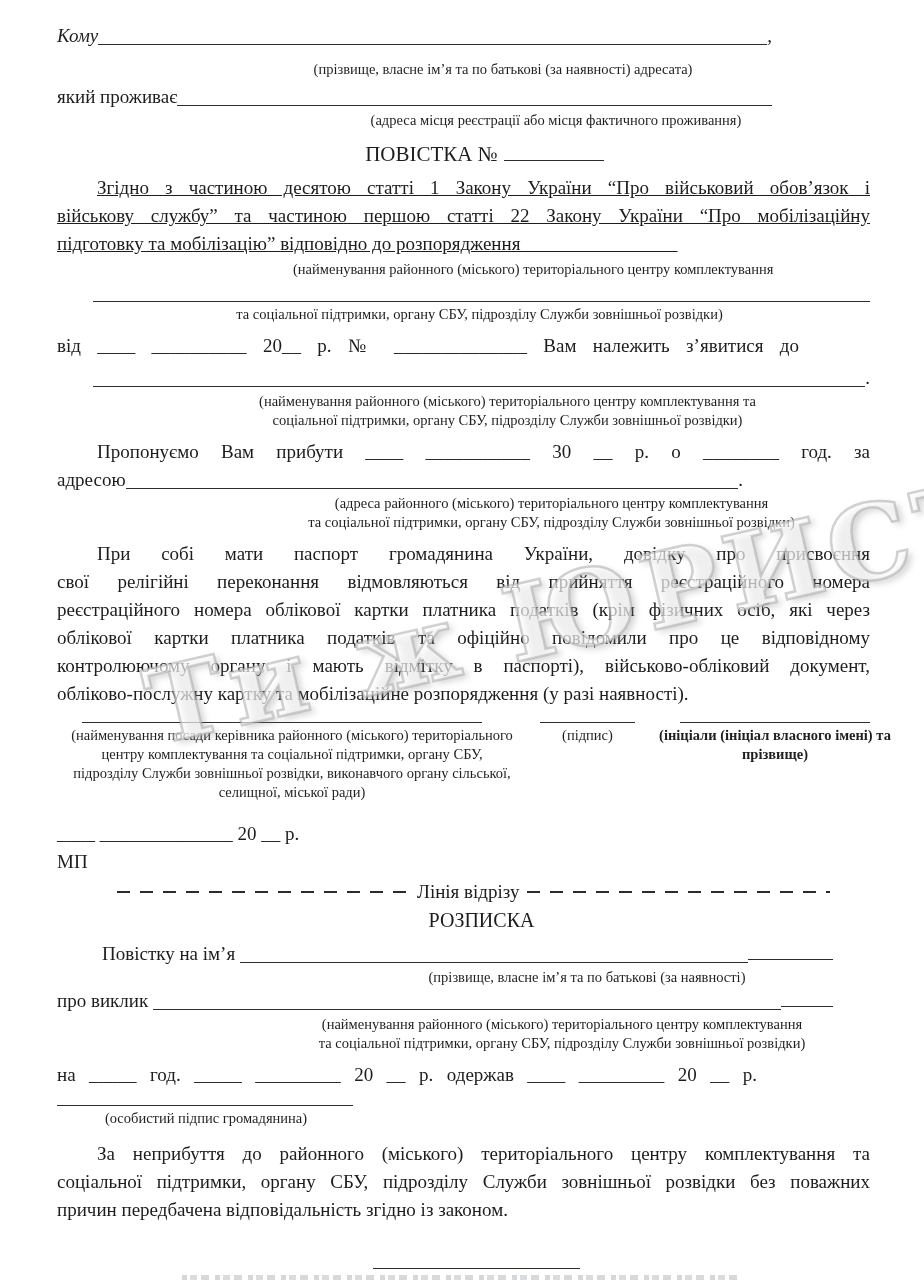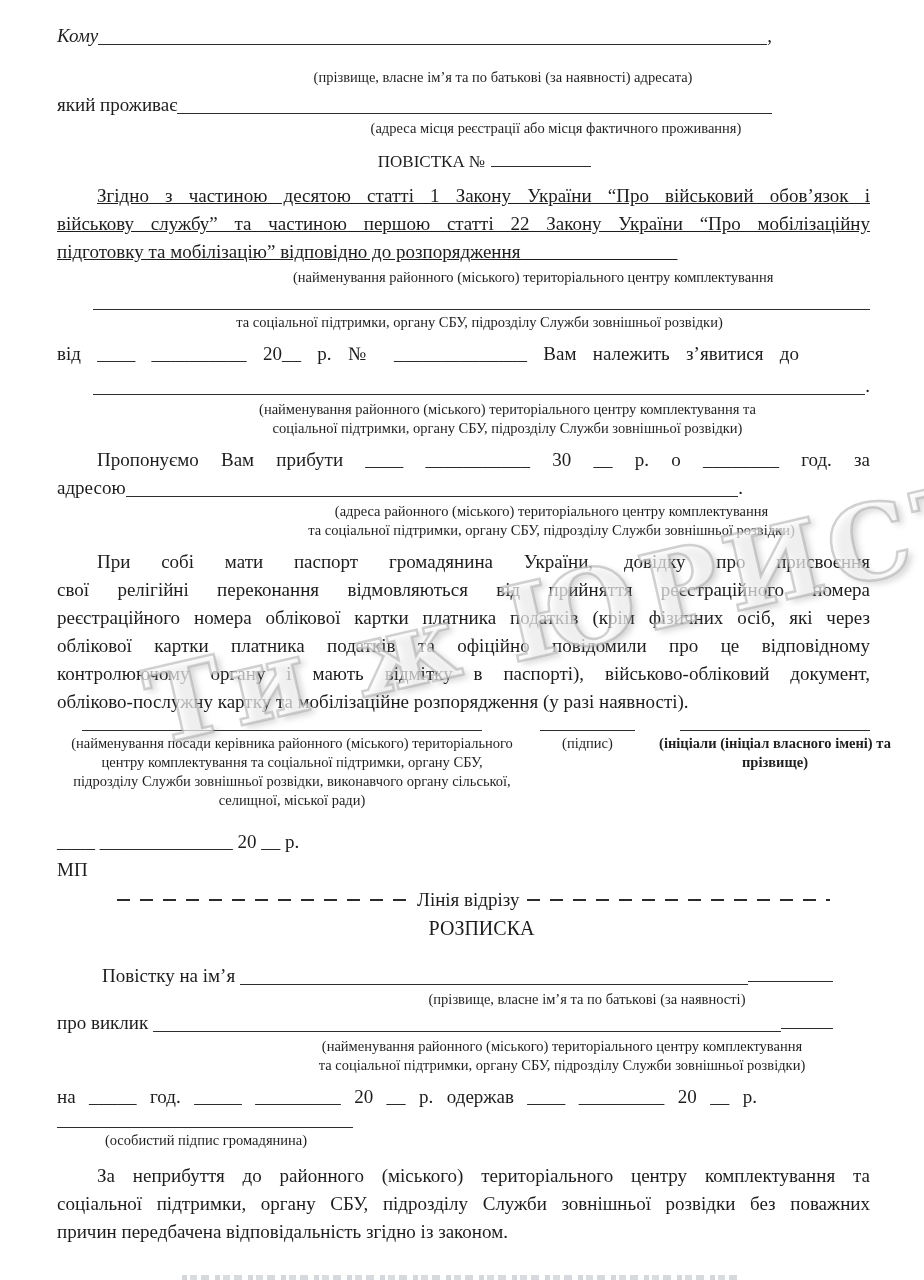--- a/index.html
+++ b/index.html
@@ -17,21 +17,21 @@
   .line { line-height:28px; white-space:pre-wrap; }
   .jl { text-align:justify; text-align-last:justify; line-height:28px; }
   .indent { text-indent:40px; }
   .row { display:flex; align-items:flex-end; line-height:28px; }
   .lbl { white-space:pre; }
   .fill { flex:1 1 auto; border-bottom:1.6px solid #2d2d2d; margin-bottom:5px; height:0; }
   .fill-hi { flex:0 0 auto; border-bottom:1.6px solid #2d2d2d; margin-bottom:8px; height:0; }
   .cap { font-size:14.5px; line-height:19px; color:#1f1f1f; }
   .cap-center { text-align:center; }
   .rule { border-bottom:1.7px solid #2d2d2d; height:0; }
-  .title-row { text-align:center; padding-left:42px; font-size:17px; margin-top:10px; line-height:28px; }
+  .title-row { text-align:center; padding-left:42px; font-size:21px; margin-top:10px; line-height:28px; }
   .tfill { display:inline-block; width:100px; border-bottom:1.7px solid #2d2d2d; margin-left:6px; }
   .cutrow { display:flex; align-items:center; line-height:28px; margin-top:2px; }
   .dash { height:2px; background:repeating-linear-gradient(90deg,#2b2b2b 0 13px, transparent 13px 23px); }
   .cutlbl { padding:0 8px; white-space:nowrap; }
   .receipt-title { text-align:center; padding-left:36px; font-size:20px; line-height:28px; }
   .sigrow { display:flex; margin-left:25px; margin-top:14px; }
   .sigcol { display:flex; flex-direction:column; }
   .watermark {
     position:absolute; left:148px; top:648px;
     font-family:"DejaVu Serif", serif;
@@ -51,21 +51,21 @@
 </head>
 <body>
 
 <div class="page">
 
   <div class="row" style="width:715px;font-style:italic;">
     <span class="lbl">Кому</span>
     <span class="fill"></span>
     <span>,</span>
   </div>
-  <div class="cap cap-center" style="margin-left:236px; width:420px; margin-top:18px;">(прізвище, власне ім’я та по батькові (за наявності) адресата)</div>
+  <div class="cap cap-center" style="margin-left:236px; width:420px; margin-top:10px;">(прізвище, власне ім’я та по батькові (за наявності) адресата)</div>
 
   <div class="row" style="width:715px; margin-top:4px;">
     <span class="lbl">який проживає</span>
     <span class="fill"></span>
   </div>
   <div class="cap cap-center" style="margin-left:293px; width:412px;">(адреса місця реєстрації або місця фактичного проживання)</div>
 
   <div class="title-row">
     <span>ПОВІСТКА №</span><span class="tfill"></span>
   </div>
@@ -125,21 +125,21 @@
   <div class="line">МП</div>
 
   <div class="cutrow">
     <span class="dash" style="flex:0 0 292px; margin-left:60px;"></span>
     <span class="cutlbl">Лінія відрізу</span>
     <span class="dash" style="flex:1 1 auto; margin-right:40px;"></span>
   </div>
 
   <div class="receipt-title">РОЗПИСКА</div>
 
-  <div class="row" style="width:776px; margin-top:20px; padding-left:45px;">
+  <div class="row" style="width:776px; margin-top:6px; padding-left:45px;">
     <span class="lbl">Повістку на ім’я </span>
     <span class="fill"></span>
     <span class="fill-hi" style="width:85px;"></span>
   </div>
   <div class="cap cap-center" style="margin-left:355px; width:350px;">(прізвище, власне ім’я та по батькові (за наявності)</div>
 
   <div class="row" style="width:776px;">
     <span class="lbl">про виклик </span>
     <span class="fill"></span>
     <span class="fill-hi" style="width:52px;"></span>

